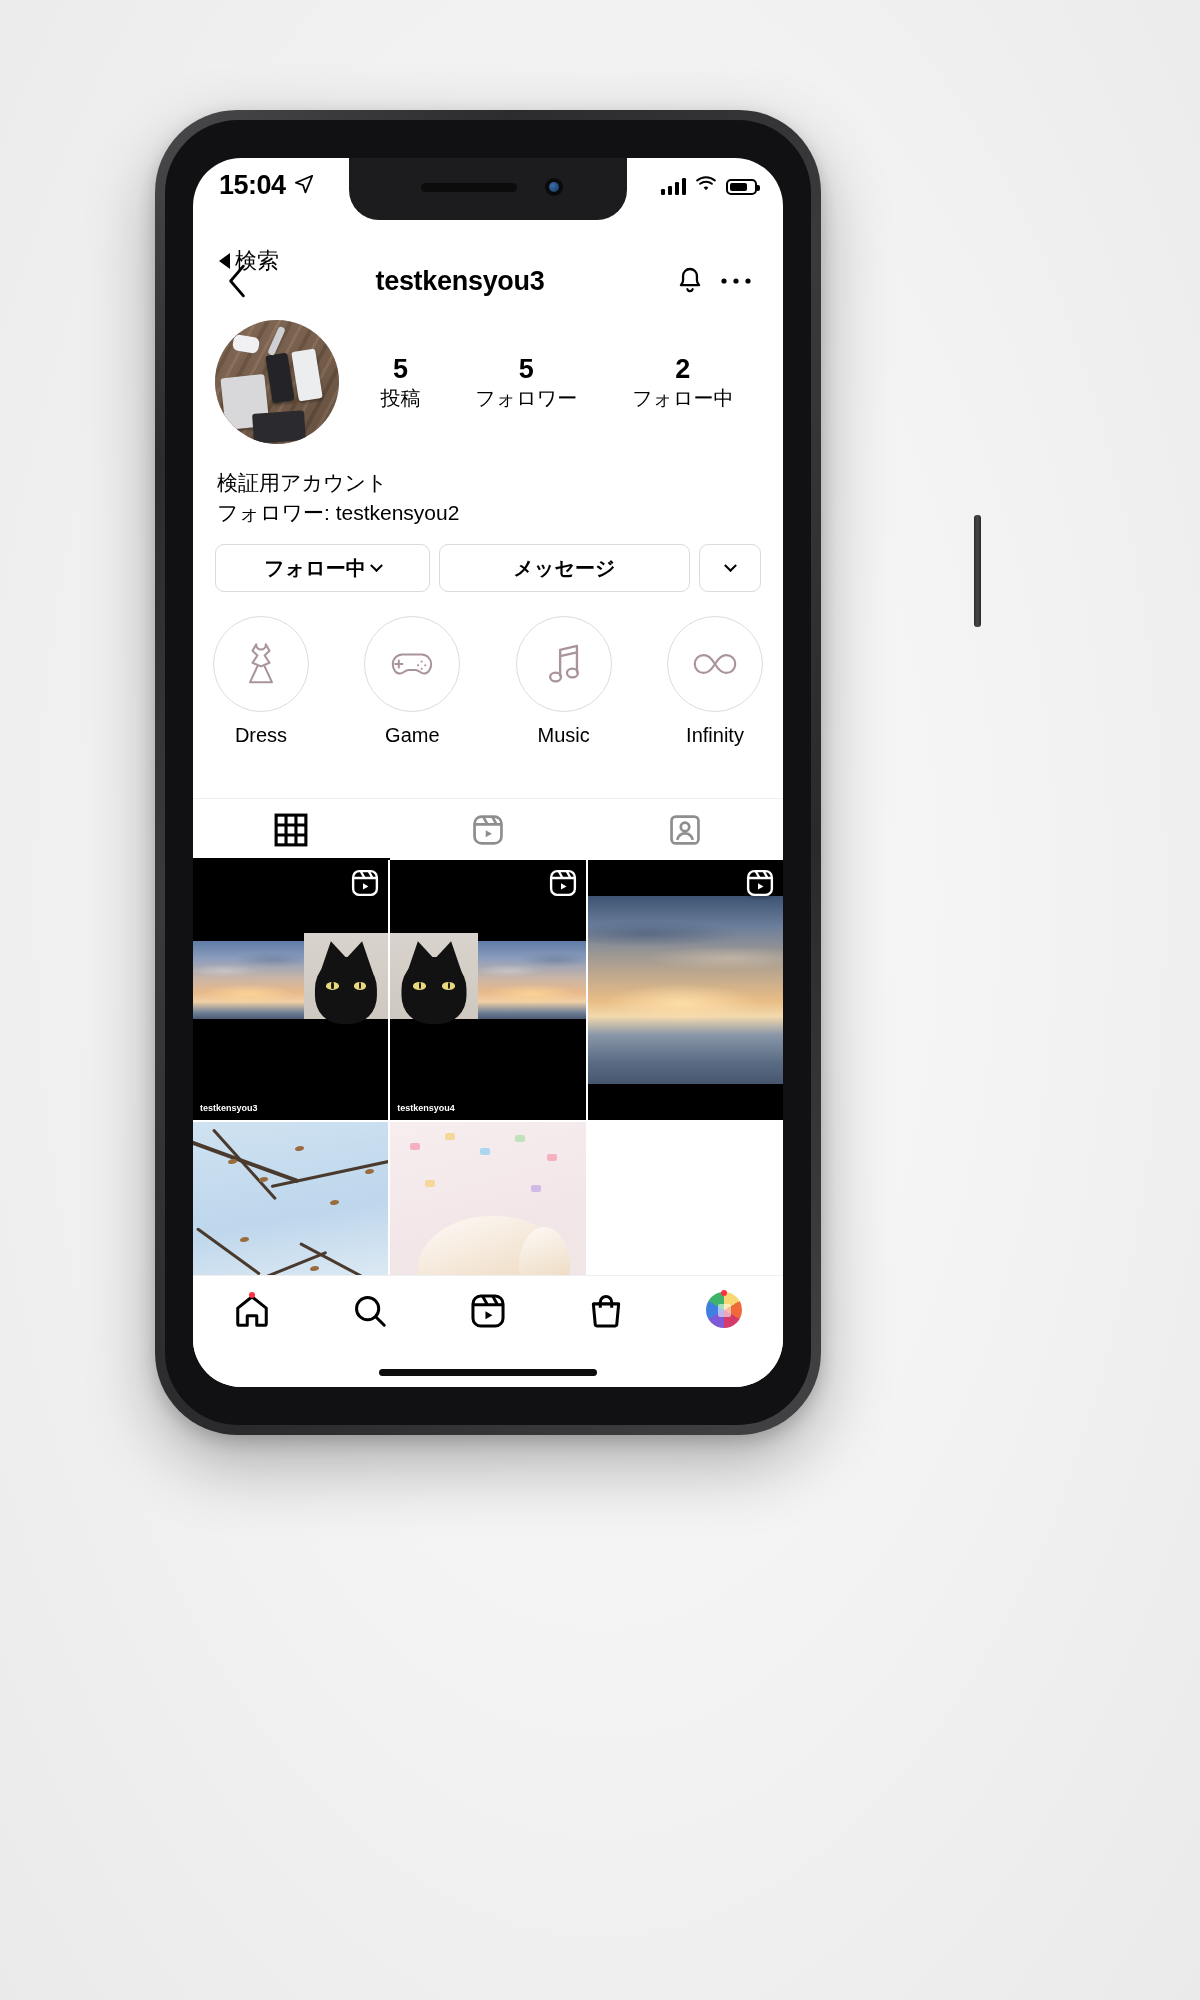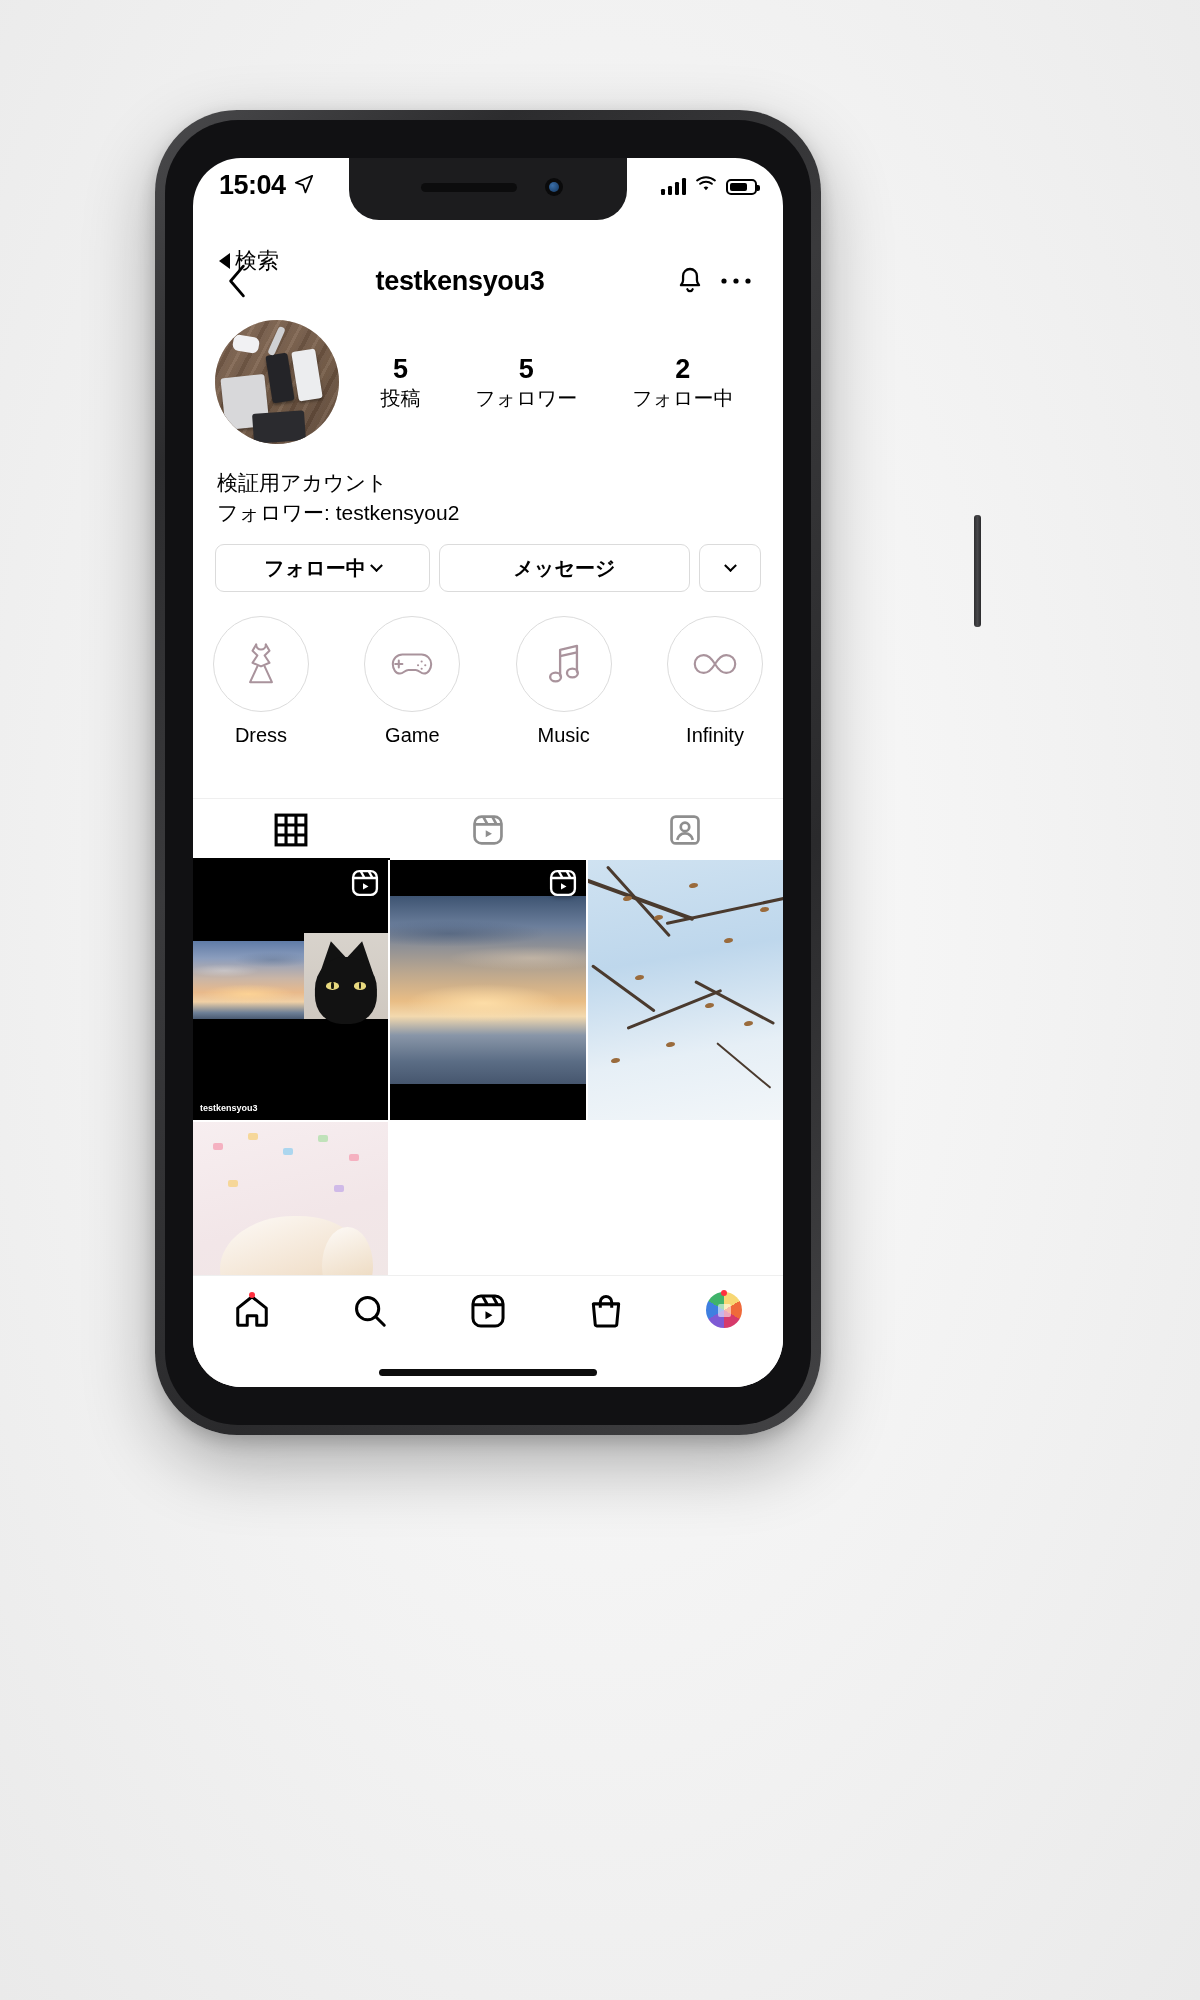--- a/index.html
+++ b/index.html
@@ -528,20 +528,44 @@
           <span class="reel-badge">
             <svg width="30" height="30" viewBox="0 0 24 24" fill="none" stroke="#fff" stroke-width="1.9" stroke-linejoin="round">
               <rect x="2.5" y="2.5" width="19" height="19" rx="5"></rect>
               <path d="M2.8 8h18.4M8.6 2.6 11.6 8M15 2.6 18 8"></path>
               <path d="M10.4 12.2v5l4.4-2.5-4.4-2.5z" fill="#fff" stroke="none"></path>
             </svg>
           </span>
           <span class="cell-user">testkensyou3</span>
         </div>
 
+        <div class="cell">
+          <div class="inner">
+            <div style="position:absolute;left:0;top:28%;width:45%;height:33%">
+                <div class="cat-black">
+                  <div class="ear l"></div>
+                  <div class="ear r"></div>
+                  <div class="head"></div>
+                  <div class="eye l"></div>
+                  <div class="eye r"></div>
+                </div>
+              </div>
+            <div style="position:absolute;left:45%;top:31%;width:55%;height:30%">
+                <div class="sky-sunset"></div>
+              </div>
+          </div>
+          <span class="reel-badge">
+            <svg width="30" height="30" viewBox="0 0 24 24" fill="none" stroke="#fff" stroke-width="1.9" stroke-linejoin="round">
+              <rect x="2.5" y="2.5" width="19" height="19" rx="5"></rect>
+              <path d="M2.8 8h18.4M8.6 2.6 11.6 8M15 2.6 18 8"></path>
+              <path d="M10.4 12.2v5l4.4-2.5-4.4-2.5z" fill="#fff" stroke="none"></path>
+            </svg>
+          </span>
+          <span class="cell-user">testkensyou4</span>
+        </div>
 
         <div class="cell">
           <div class="inner">
             <div style="position:absolute;left:0;top:14%;width:100%;height:72%">
                 <div class="seascape"></div>
               </div>
           </div>
           <span class="reel-badge">
             <svg width="30" height="30" viewBox="0 0 24 24" fill="none" stroke="#fff" stroke-width="1.9" stroke-linejoin="round">
               <rect x="2.5" y="2.5" width="19" height="19" rx="5"></rect>

